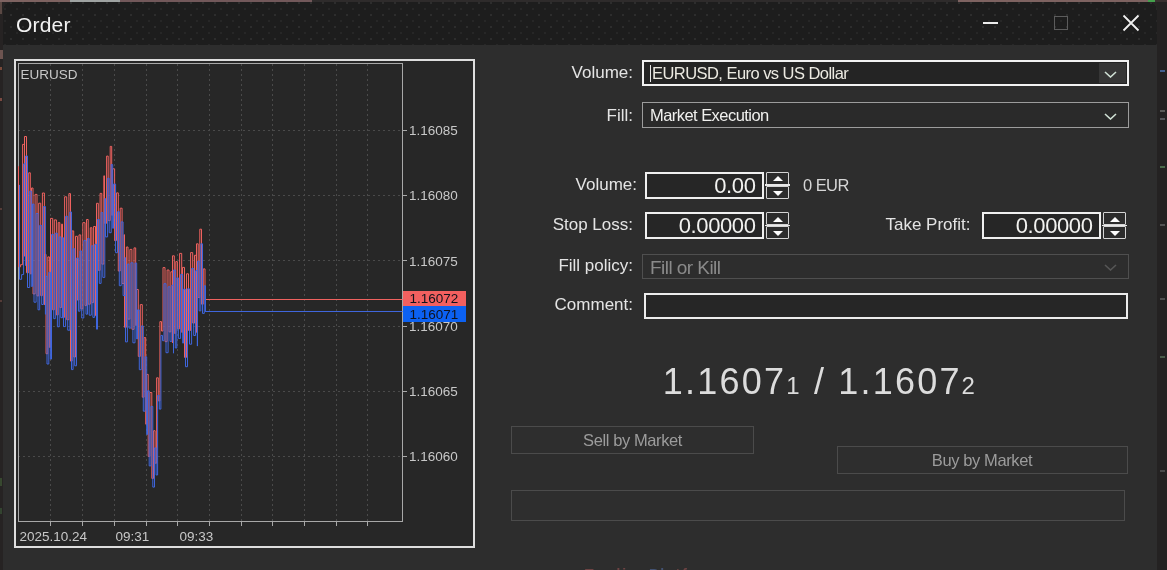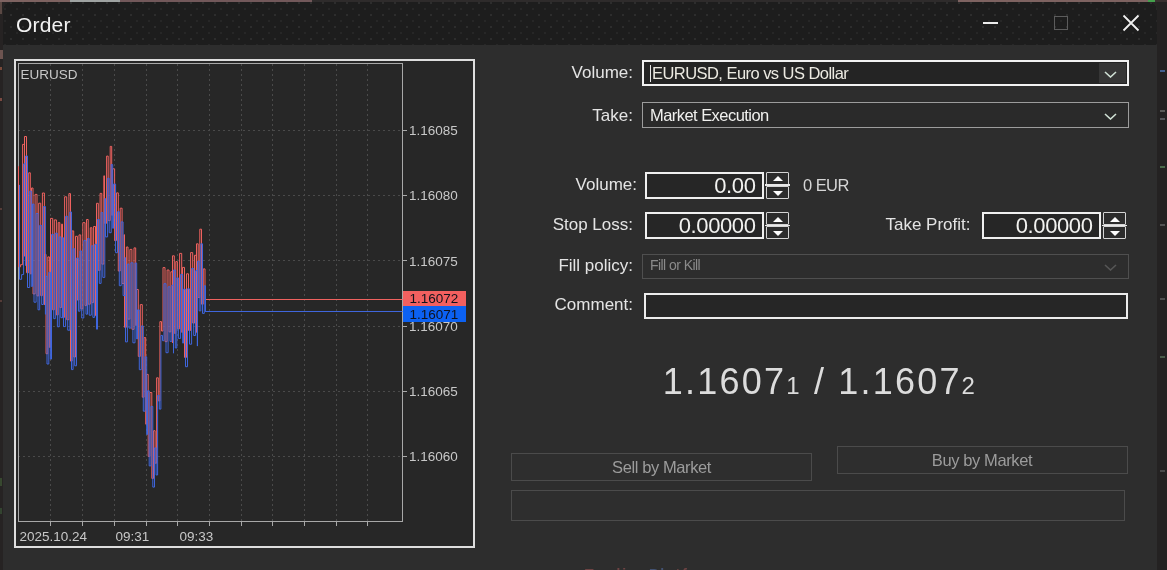--- a/index.html
+++ b/index.html
@@ -122,21 +122,21 @@
 <text x="165.5" y="482">09:33</text>
 </g>
 <rect x="389" y="231.5" width="62.5" height="15.5" fill="#f2605f"></rect>
 <rect x="389" y="247" width="62.5" height="15.5" fill="#0c61f2"></rect>
 <g font-family="Liberation Sans, sans-serif" font-size="13.5" fill="#10131c">
 <text x="395.5" y="244">1.16072</text>
 <text x="395.5" y="259.5">1.16071</text>
 </g>
 </svg>
 <div class="lbl" style="right:524px;top:61px;line-height:20px">Volume:</div>
-<div class="lbl" style="right:524px;top:103.5px;line-height:20px">Take:</div>
+<div class="lbl" style="right:524px;top:103.5px;line-height:20px">Fill:</div>
 <div class="lbl" style="right:520px;top:172.5px;line-height:20px">Volume:</div>
 <div class="lbl" style="right:524px;top:212.5px;line-height:20px">Stop Loss:</div>
 <div class="lbl" style="right:186.5px;top:212.5px;line-height:20px">Take Profit:</div>
 <div class="lbl" style="right:524px;top:254px;line-height:20px">Fill policy:</div>
 <div class="lbl" style="right:524px;top:292.5px;line-height:20px">Comment:</div>
 <div class="box" style="left:639px;top:57.5px;width:487px;height:26.5px;border:2px solid #f2f2f2;background:#242424">
         <div style="position:absolute;right:1px;top:1px;bottom:1px;width:27px;background:#363636"></div>
         <div style="position:absolute;left:8px;top:2.5px;font-size:16.5px;letter-spacing:-0.55px;color:#eceae2;white-space:nowrap">EURUSD, Euro vs US Dollar</div>
         <div style="position:absolute;left:6px;top:3px;width:1px;height:17px;background:#e8e8e8"></div>
         <svg class="chev" style="left:460px;top:9.5px" viewBox="0 0 13 7">
@@ -174,24 +174,24 @@
 <div class="spin" style="left:1099.5px;top:210px">
         <div class="spinbtn" style="top:0">
           <div class="tri-up"></div>
         </div>
         <div class="spinbtn" style="top:14px">
           <div class="tri-dn"></div>
         </div>
         <div style="position:absolute;left:-1px;top:12.5px;width:25px;height:1.5px;background:#e8e8e8"></div>
       </div>
 <div class="box" style="left:639px;top:252px;width:487px;height:24.5px;border:1px solid #4f4f4f;background:#2d2d2d">
-        <div style="position:absolute;left:7px;top:2px;font-size:14px;letter-spacing:-0.55px;color:#8a8a8a">Fill or Kill</div>
+        <div style="position:absolute;left:7px;top:2px;font-size:19px;letter-spacing:-0.55px;color:#8a8a8a">Fill or Kill</div>
         <svg class="chev" style="left:461px;top:8.5px" viewBox="0 0 13 7">
           <path d="M1 1 L6.5 6 L12 1" fill="none" stroke="#565656" stroke-width="1.6" opacity="1.0"></path>
         </svg>
       </div>
 <div class="box" style="left:641px;top:290.5px;width:484px;height:26px;border:2px solid #ececec;background:#262626"></div>
 <div class="abs" style="left:337px;top:360px;width:960px;color:#dcdcdc;text-align:center;white-space:nowrap;font-size:36px;line-height:40px;letter-spacing:2.2px">1.1607<span style="font-size:24px">1</span> / 1.1607<span style="font-size:24px">2</span></div>
-<div class="btn" style="left:508px;top:451px;width:301px">Sell by Market</div>
+<div class="btn" style="left:508px;top:424px;width:243px">Sell by Market</div>
 <div class="btn" style="left:833.5px;top:443.5px;width:291px">Buy by Market</div>
 <div class="btn" style="left:508px;top:488px;width:614px;height:31px"></div>
 <div class="abs" style="left:582px;top:563.5px;font-size:14px;font-weight:bold;letter-spacing:1.9px;color:#6e4343;white-space:nowrap">T<span style="color:#435272">r</span>ading<span style="color:#435272">Pl</span>atform</div>
 </div>
 </div>
 </body></html>

